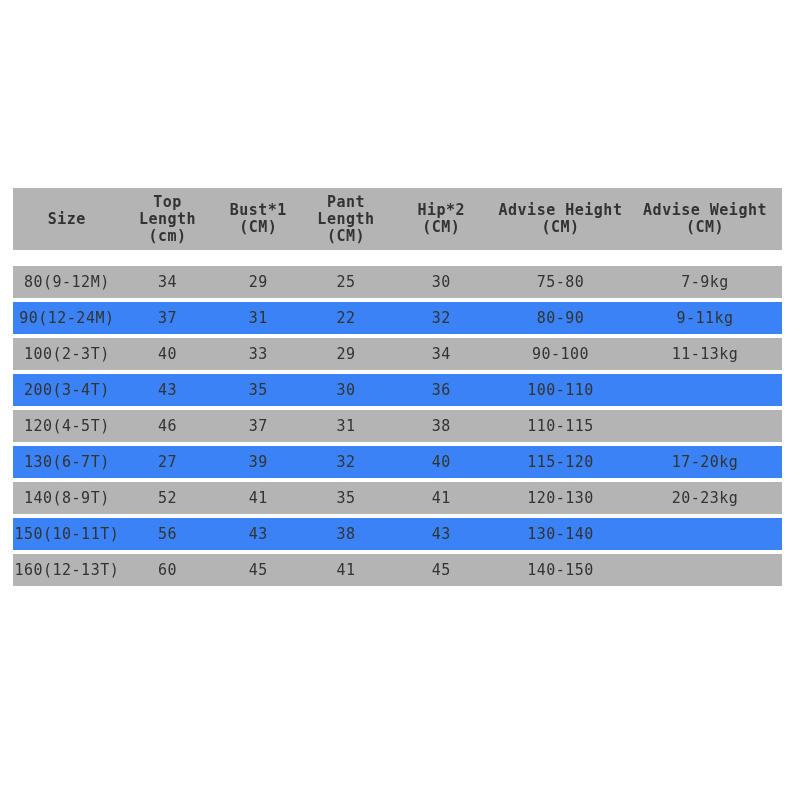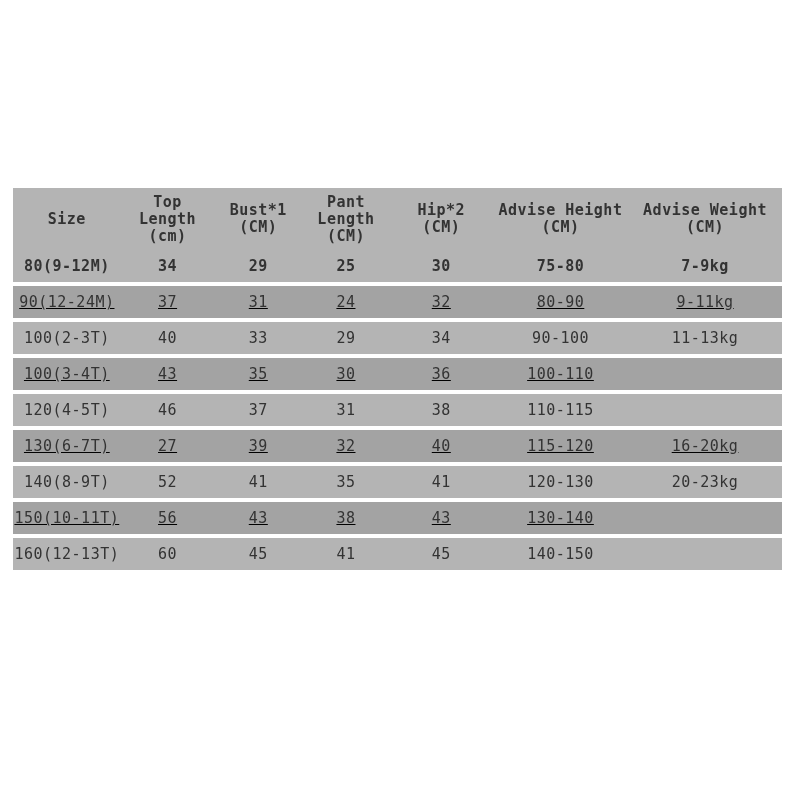--- a/index.html
+++ b/index.html
@@ -35,25 +35,24 @@
     font-size: 15px;
     line-height: 17px;
   }
   .data-row {
     height: 32px;
     margin-top: 4px;
     font-size: 15px;
     font-weight: normal;
   }
   .data-row.flush {
-    margin-top: 0;
-    font-weight: bold;
+    margin-top: 16px;
   }
   .dark  { background: #b4b4b4; }
-  .light { background: #a3a3a3; text-decoration: underline; }
+  .light { background: #3b82f6; }
   .cell {
     text-align: center;
     color: #333333;
     letter-spacing: 0.5px;
     white-space: pre-line;
   }
   .c0 { width: 14.0%; }
   .c1 { width: 12.2%; }
   .c2 { width: 11.4%; }
   .c3 { width: 11.4%; }
@@ -92,38 +91,38 @@
       <div class="cell c3">25</div>
       <div class="cell c4">30</div>
       <div class="cell c5">75-80</div>
       <div class="cell c6">7-9kg</div>
     </div>
 
     <div class="row data-row light">
       <div class="cell c0">90(12-24M)</div>
       <div class="cell c1">37</div>
       <div class="cell c2">31</div>
-      <div class="cell c3">24</div>
+      <div class="cell c3">22</div>
       <div class="cell c4">32</div>
       <div class="cell c5">80-90</div>
       <div class="cell c6">9-11kg</div>
     </div>
 
     <div class="row data-row dark">
       <div class="cell c0">100(2-3T)</div>
       <div class="cell c1">40</div>
       <div class="cell c2">33</div>
       <div class="cell c3">29</div>
       <div class="cell c4">34</div>
       <div class="cell c5">90-100</div>
       <div class="cell c6">11-13kg</div>
     </div>
 
     <div class="row data-row light">
-      <div class="cell c0">100(3-4T)</div>
+      <div class="cell c0">200(3-4T)</div>
       <div class="cell c1">43</div>
       <div class="cell c2">35</div>
       <div class="cell c3">30</div>
       <div class="cell c4">36</div>
       <div class="cell c5">100-110</div>
     </div>
 
     <div class="row data-row dark">
       <div class="cell c0">120(4-5T)</div>
       <div class="cell c1">46</div>
@@ -133,21 +132,21 @@
       <div class="cell c5">110-115</div>
     </div>
 
     <div class="row data-row light">
       <div class="cell c0">130(6-7T)</div>
       <div class="cell c1">27</div>
       <div class="cell c2">39</div>
       <div class="cell c3">32</div>
       <div class="cell c4">40</div>
       <div class="cell c5">115-120</div>
-      <div class="cell c6">16-20kg</div>
+      <div class="cell c6">17-20kg</div>
     </div>
 
     <div class="row data-row dark">
       <div class="cell c0">140(8-9T)</div>
       <div class="cell c1">52</div>
       <div class="cell c2">41</div>
       <div class="cell c3">35</div>
       <div class="cell c4">41</div>
       <div class="cell c5">120-130</div>
       <div class="cell c6">20-23kg</div>

